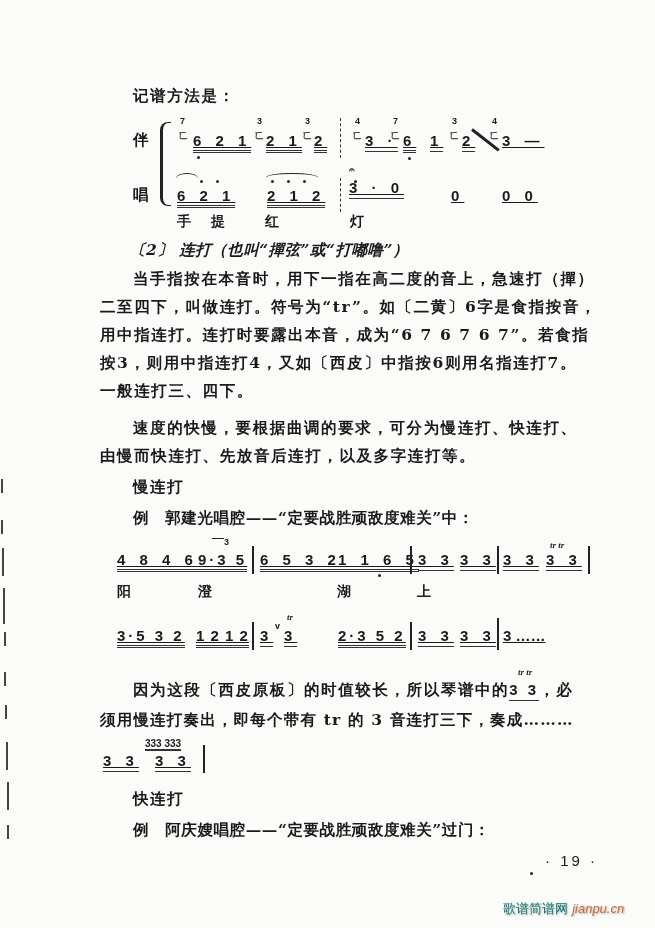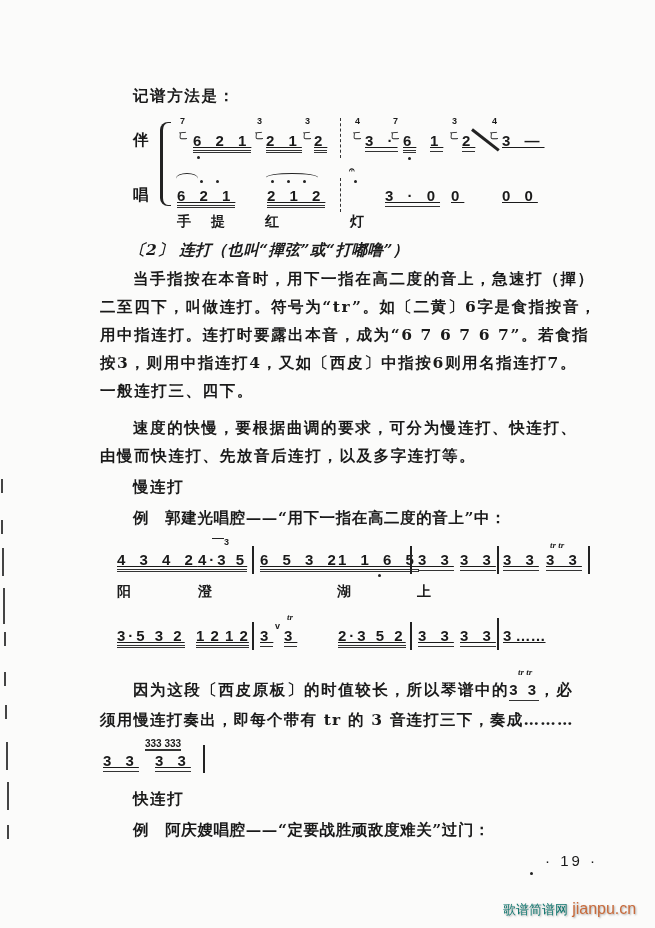--- a/index.html
+++ b/index.html
@@ -82,21 +82,21 @@
 
   <div class="abs" style="left:266px;top:173px;width:52px;height:8px;border-top:1.5px solid #222;border-radius:50% 50% 0 0;"></div>
   <div class="dot" style="left:271px;top:180px;"></div>
   <div class="dot" style="left:287px;top:180px;"></div>
   <div class="dot" style="left:303px;top:180px;"></div>
   <div class="jp" style="left:267px;top:187px;"><span class="ul2">2 1 2</span></div>
 
   <div class="dbar" style="left:340px;top:178px;height:34px;"></div>
   <div class="abs" style="left:349px;top:164px;font-size:10px;font-weight:bold;">𝄐</div>
   <div class="dot" style="left:354px;top:180px;"></div>
-  <div class="jp" style="left:349px;top:187px;margin-left:36px;"><span class="ul1">3 · 0</span></div>
+  <div class="jp" style="left:349px;top:179px;"><span class="ul1">3 · 0</span></div>
   <div class="jp" style="left:451px;top:187px;">0</div>
   <div class="jp" style="left:502px;top:187px;">0 0</div>
 
   <div class="lyric" style="left:177px;top:213px;">手</div>
   <div class="lyric" style="left:211px;top:213px;">提</div>
   <div class="lyric" style="left:265px;top:213px;">红</div>
   <div class="lyric" style="left:350px;top:213px;">灯</div>
 </div>
 
 <div class="abs txt" style="left:130px;top:240px;letter-spacing:0.5px;font-style:italic;">〔2〕 连打（也叫“撣弦”或“打嘟噜”）</div>
@@ -108,27 +108,27 @@
   <div class="abs txt" style="left:100px;top:353px;">按3，则用中指连打4，又如〔西皮〕中指按6则用名指连打7。</div>
   <div class="abs txt" style="left:100px;top:381px;">一般连打三、四下。</div>
 </div>
 
 <div>
   <div class="abs txt" style="left:133px;top:418px;">速度的快慢，要根据曲调的要求，可分为慢连打、快连打、</div>
   <div class="abs txt" style="left:100px;top:446px;">由慢而快连打、先放音后连打，以及多字连打等。</div>
 </div>
 
 <div class="abs txt" style="left:133px;top:477px;">慢连打</div>
-<div class="abs txt" style="left:133px;top:508px;letter-spacing:0.6px;">例　郭建光唱腔——“用下一指在高二度的音上”中：</div>
+<div class="abs txt" style="left:133px;top:508px;letter-spacing:0.6px;">例　郭建光唱腔——“定要战胜顽敌度难关”中：</div>
 
 <div>
-  <div class="jp" style="left:117px;top:551px;"><span class="ul2">4 3 4 2</span></div>
+  <div class="jp" style="left:117px;top:551px;"><span class="ul2">4 8 4 6</span></div>
   <div class="abs" style="left:212px;top:538px;width:12px;border-top:1.2px solid #222;"></div>
   <div class="grace" style="left:224px;top:537px;">3</div>
-  <div class="jp" style="left:198px;top:551px;letter-spacing:3px;"><span class="ul2">4·3 5</span></div>
+  <div class="jp" style="left:198px;top:551px;letter-spacing:3px;"><span class="ul2">9·3 5</span></div>
   <div class="bar" style="left:252px;top:546px;height:28px;"></div>
   <div class="jp" style="left:260px;top:551px;"><span class="ul2">6 5 3 2</span></div>
   <div class="jp" style="left:338px;top:551px;"><span class="ul2">1 1 6 5</span></div>
   <div class="dot" style="left:378px;top:574px;"></div>
   <div class="bar" style="left:410px;top:546px;height:28px;"></div>
   <div class="jp" style="left:418px;top:551px;"><span class="ul1">3 3</span></div>
   <div class="jp" style="left:460px;top:551px;"><span class="ul1">3 3</span></div>
   <div class="bar" style="left:497px;top:546px;height:28px;"></div>
   <div class="jp" style="left:503px;top:551px;"><span class="ul1">3 3</span></div>
   <div class="tr" style="left:550px;top:540px;">tr tr</div>
@@ -171,14 +171,14 @@
 </div>
 
 <div class="abs txt" style="left:133px;top:789px;">快连打</div>
 <div class="abs txt" style="left:133px;top:820px;letter-spacing:0.6px;">例　阿庆嫂唱腔——“定要战胜顽敌度难关”过门：</div>
 
 <div class="abs" style="left:545px;top:852px;font-family:'Liberation Sans',sans-serif;font-weight:normal;font-size:15px;letter-spacing:3px;">· 19 ·</div>
 <div class="dot" style="left:530px;top:872px;"></div>
 
 <div class="abs" style="left:503px;top:900px;font-size:13px;white-space:nowrap;text-shadow:1px 1px 2px #aaa;">
   <span style="color:#888;"></span><span style="color:#0f766e;">歌谱简谱网</span>
-  <span style="color:#c86a3a;font-family:'Liberation Sans',sans-serif;font-size:16px;">jianpu.cn</span>
+  <span style="color:#c86a3a;font-family:'Liberation Sans',sans-serif;font-size:13px;font-style:italic;">jianpu.cn</span>
 </div>
 
 </body></html>

